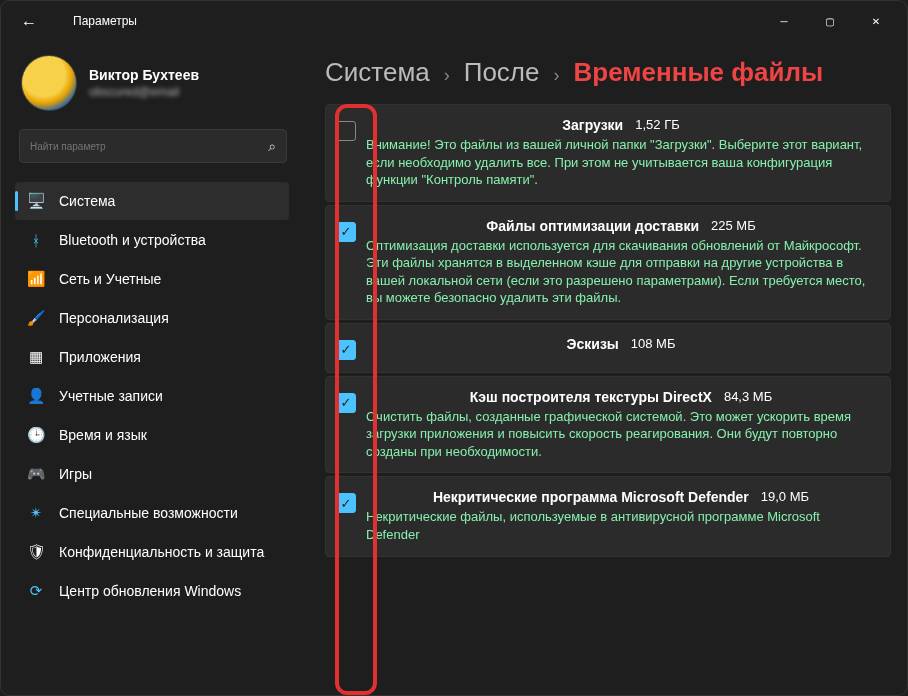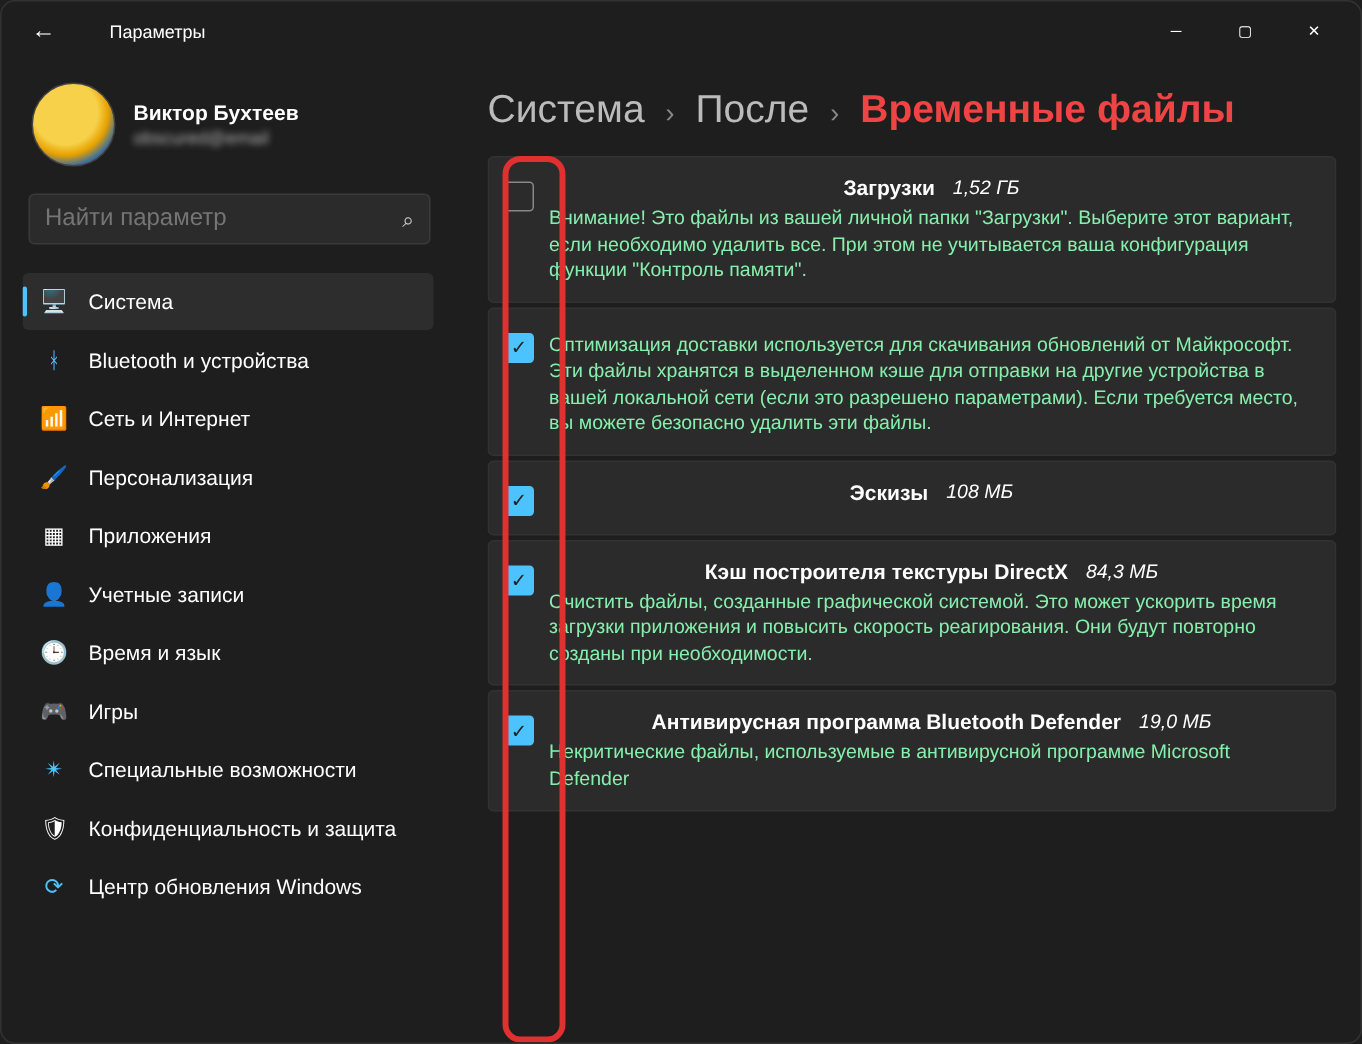--- a/index.html
+++ b/index.html
@@ -9,41 +9,41 @@
     .app-title { color: #fff; font-size: 12px; margin-left: 24px; }
     .win-controls { margin-left: auto; display: flex; }
     .win-btn { width: 46px; height: 32px; display: flex; align-items: center; justify-content: center; color: #fff; font-size: 10px; }
     .main { display: flex; height: calc(100% - 40px); }
     .sidebar { width: 300px; padding: 8px 0 0 14px; display: flex; flex-direction: column; }
     .user-block { display: flex; align-items: center; gap: 12px; padding: 6px 6px 18px 6px; }
     .avatar { width: 56px; height: 56px; border-radius: 50%; background: radial-gradient(circle at 40% 35%, #f7d14a 0 45%, #e6a100 60%, #3b6ea0 75%); border: 1px solid #444; }
     .user-name { color: #fff; font-size: 14px; font-weight: 600; }
     .user-email { color: #aaa; font-size: 12px; filter: blur(2px); margin-top: 2px; }
     .searchbox { margin: 0 14px 10px 4px; background: #2b2b2b; border: 1px solid #3a3a3a; border-radius: 4px; height: 34px; display: flex; align-items: center; padding: 0 10px; }
-    .searchbox input { flex: 1; background: transparent; border: none; outline: none; color: #ffffff; font-size: 16px; }
+    .searchbox input { flex: 1; background: transparent; border: none; outline: none; color: #ffffff; font-size: 10px; }
     .search-icon { color: #ccc; font-size: 14px; }
     .nav { margin-top: 8px; overflow: auto; }
     .nav-item { display: flex; align-items: center; gap: 14px; height: 38px; padding: 0 12px; margin: 1px 12px 1px 0; border-radius: 4px; color: #fff; font-size: 14px; cursor: pointer; position: relative; }
     .nav-item.active { background: #2d2d2d; }
     .nav-item.active::before { content: ""; position: absolute; left: 0; top: 9px; bottom: 9px; width: 3px; background: #4cc2ff; border-radius: 3px; }
     .nav-icon { width: 18px; font-size: 15px; text-align: center; }
     .content { flex: 1; padding: 8px 16px 0 24px; overflow: hidden; display: flex; flex-direction: column; }
     .breadcrumb { display: flex; align-items: baseline; gap: 14px; color: #ccc; font-size: 26px; margin: 8px 0 16px 0; white-space: nowrap; }
     .breadcrumb .crumb { color: #bbb; font-weight: 400; }
     .breadcrumb .chev { color: #888; font-size: 18px; }
     .breadcrumb .current { color: #ef4444; font-weight: 600; }
     .items-area { position: relative; flex: 1; overflow: hidden; }
     .items { display: flex; flex-direction: column; gap: 3px; }
     .tf-row { background: #2b2b2b; border: 1px solid #323232; border-radius: 4px; display: flex; padding: 12px 14px 12px 10px; gap: 10px; }
     .tf-cb { width: 20px; height: 20px; border: 1px solid #888; border-radius: 3px; margin-top: 4px; flex-shrink: 0; display: flex; align-items: center; justify-content: center; color: #222; font-size: 13px; }
     .tf-cb.checked { background: #4cc2ff; border-color: #4cc2ff; }
     .tf-body { flex: 1; }
     .tf-head { display: flex; justify-content: center; align-items: flex-start; gap: 12px; }
     .tf-title { color: #fff; font-weight: 600; font-size: 14px; }
-    .tf-size { color: #fff; font-size: 13px; white-space: nowrap; font-style: italic; }
+    .tf-size { color: #fff; font-size: 13px; white-space: nowrap; }
     .tf-desc { color: #86efac; font-size: 13px; line-height: 1.35; margin-top: 3px; }
     .annotation { position: absolute; left: 10px; top: 0; width: 42px; height: 100%; border: 4px solid #e03030; border-radius: 12px; pointer-events: none; }
   </style>
 </head>
 <body>
 
 <div class="titlebar">
   <div class="back-btn">←</div>
   <div class="app-title">Параметры</div>
   <div class="win-controls">
@@ -70,21 +70,21 @@
         <div class="nav-item active">
           <span class="nav-icon">🖥️</span>
           <span>Система</span>
         </div>
         <div class="nav-item">
           <span class="nav-icon" style="color: rgb(76, 194, 255);">ᚼ</span>
           <span>Bluetooth и устройства</span>
         </div>
         <div class="nav-item">
           <span class="nav-icon" style="color: rgb(76, 194, 255);">📶</span>
-          <span>Сеть и Интернет</span>
+          <span>Сеть и Учетные</span>
         </div>
         <div class="nav-item">
           <span class="nav-icon">🖌️</span>
           <span>Персонализация</span>
         </div>
         <div class="nav-item">
           <span class="nav-icon">▦</span>
           <span>Приложения</span>
         </div>
         <div class="nav-item">
@@ -130,20 +130,24 @@
               <div class="tf-head">
                 <div class="tf-title">Загрузки</div>
                 <div class="tf-size">1,52 ГБ</div>
               </div>
               <div class="tf-desc">Внимание! Это файлы из вашей личной папки "Загрузки". Выберите этот вариант, если необходимо удалить все. При этом не учитывается ваша конфигурация функции "Контроль памяти".</div>
             </div>
           </div>
           <div class="tf-row">
             <div class="tf-cb checked">✓</div>
             <div class="tf-body">
+              <div class="tf-head">
+                <div class="tf-title">Файлы оптимизации доставки</div>
+                <div class="tf-size">225 МБ</div>
+              </div>
               <div class="tf-desc">Оптимизация доставки используется для скачивания обновлений от Майкрософт. Эти файлы хранятся в выделенном кэше для отправки на другие устройства в вашей локальной сети (если это разрешено параметрами). Если требуется место, вы можете безопасно удалить эти файлы.</div>
             </div>
           </div>
           <div class="tf-row">
             <div class="tf-cb checked">✓</div>
             <div class="tf-body">
               <div class="tf-head">
                 <div class="tf-title">Эскизы</div>
                 <div class="tf-size">108 МБ</div>
               </div>
@@ -156,21 +160,21 @@
                 <div class="tf-title">Кэш построителя текстуры DirectX</div>
                 <div class="tf-size">84,3 МБ</div>
               </div>
               <div class="tf-desc">Очистить файлы, созданные графической системой. Это может ускорить время загрузки приложения и повысить скорость реагирования. Они будут повторно созданы при необходимости.</div>
             </div>
           </div>
           <div class="tf-row">
             <div class="tf-cb checked">✓</div>
             <div class="tf-body">
               <div class="tf-head">
-                <div class="tf-title">Антивирусная программа Bluetooth Defender</div>
+                <div class="tf-title">Некритические программа Microsoft Defender</div>
                 <div class="tf-size">19,0 МБ</div>
               </div>
               <div class="tf-desc">Некритические файлы, используемые в антивирусной программе Microsoft Defender</div>
             </div>
           </div>
         </div>
       <div class="annotation"></div>
     </div>
   </div>
 </div>

